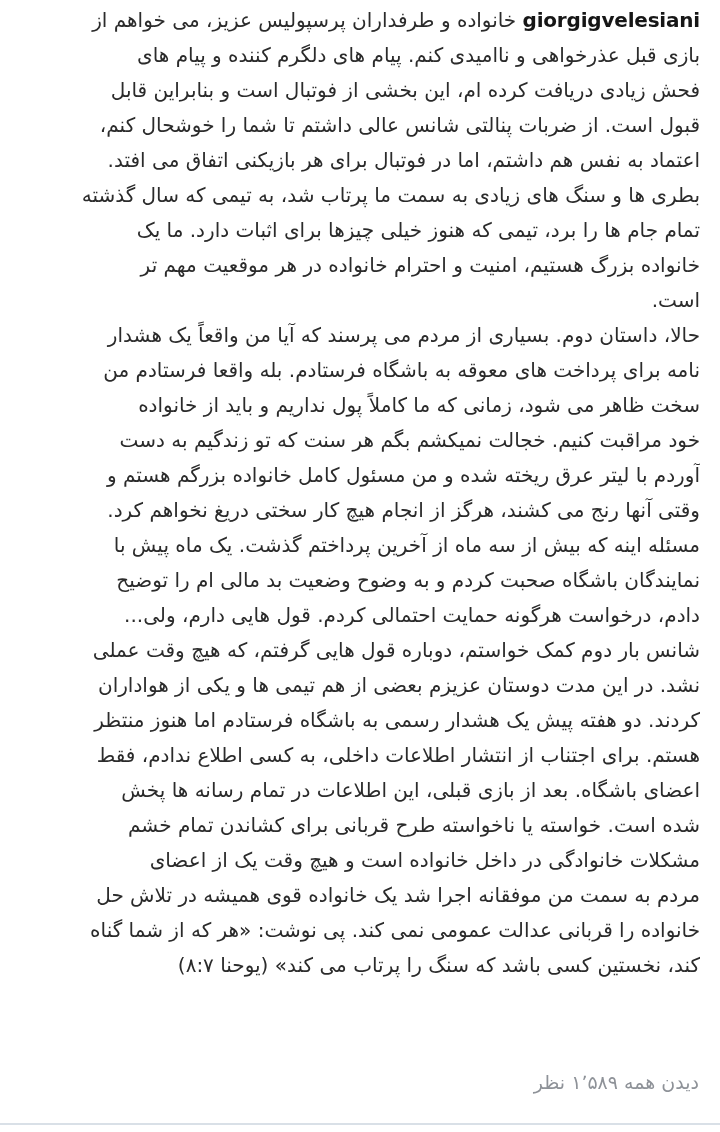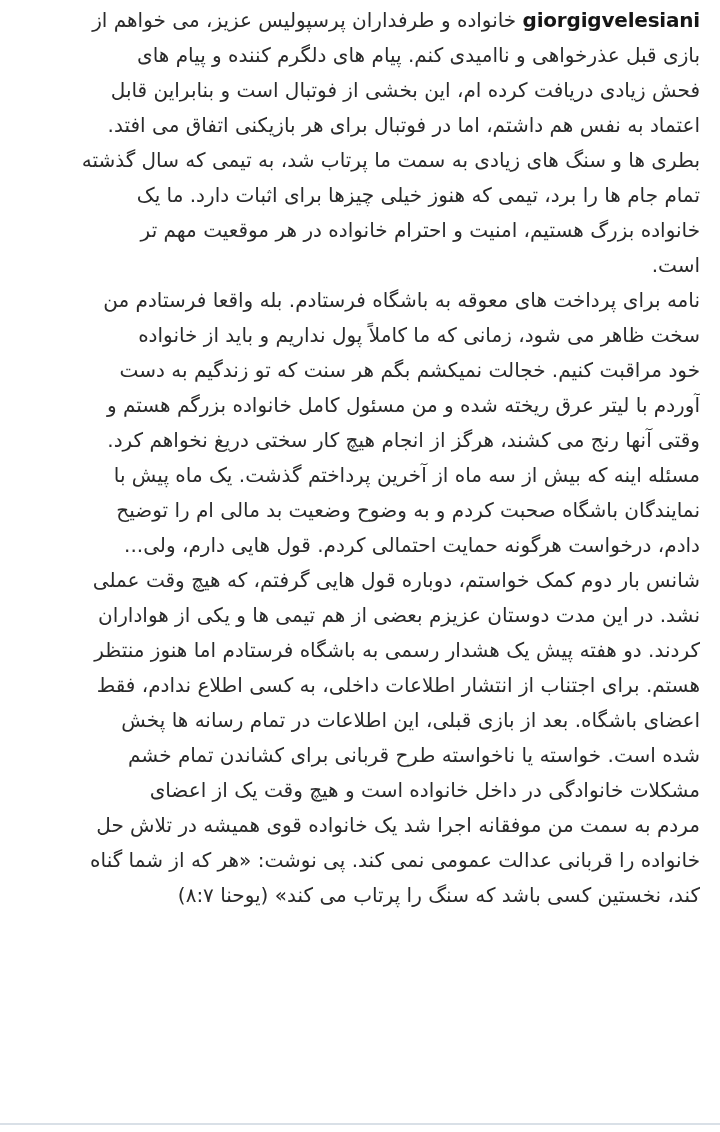--- a/index.html
+++ b/index.html
@@ -61,41 +61,44 @@
 </style>
 </head>
 <body>
 
 <div class="post">
 
   <div class="caption">
     <div class="cap-line"><span class="username">giorgigvelesiani</span> <span>خانواده و طرفداران پرسپولیس عزیز، می خواهم از</span></div>
     <div class="cap-line">بازی قبل عذرخواهی و ناامیدی کنم. پیام های دلگرم کننده و پیام های</div>
     <div class="cap-line">فحش زیادی دریافت کرده ام، این بخشی از فوتبال است و بنابراین قابل</div>
+    <div class="cap-line">قبول است. از ضربات پنالتی شانس عالی داشتم تا شما را خوشحال کنم،</div>
     <div class="cap-line">اعتماد به نفس هم داشتم، اما در فوتبال برای هر بازیکنی اتفاق می افتد.</div>
     <div class="cap-line">بطری ها و سنگ های زیادی به سمت ما پرتاب شد، به تیمی که سال گذشته</div>
     <div class="cap-line">تمام جام ها را برد، تیمی که هنوز خیلی چیزها برای اثبات دارد. ما یک</div>
     <div class="cap-line">خانواده بزرگ هستیم، امنیت و احترام خانواده در هر موقعیت مهم تر</div>
     <div class="cap-line">است.</div>
+    <div class="cap-line">حالا، داستان دوم. بسیاری از مردم می پرسند که آیا من واقعاً یک هشدار</div>
     <div class="cap-line">نامه برای پرداخت های معوقه به باشگاه فرستادم. بله واقعا فرستادم من</div>
     <div class="cap-line">سخت ظاهر می شود، زمانی که ما کاملاً پول نداریم و باید از خانواده</div>
     <div class="cap-line">خود مراقبت کنیم. خجالت نمیکشم بگم هر سنت که تو زندگیم به دست</div>
     <div class="cap-line">آوردم با لیتر عرق ریخته شده و من مسئول کامل خانواده بزرگم هستم و</div>
     <div class="cap-line">وقتی آنها رنج می کشند، هرگز از انجام هیچ کار سختی دریغ نخواهم کرد.</div>
     <div class="cap-line">مسئله اینه که بیش از سه ماه از آخرین پرداختم گذشت. یک ماه پیش با</div>
     <div class="cap-line">نمایندگان باشگاه صحبت کردم و به وضوح وضعیت بد مالی ام را توضیح</div>
     <div class="cap-line">دادم، درخواست هرگونه حمایت احتمالی کردم. قول هایی دارم، ولی...</div>
     <div class="cap-line">شانس بار دوم کمک خواستم، دوباره قول هایی گرفتم، که هیچ وقت عملی</div>
     <div class="cap-line">نشد. در این مدت دوستان عزیزم بعضی از هم تیمی ها و یکی از هواداران</div>
     <div class="cap-line">کردند. دو هفته پیش یک هشدار رسمی به باشگاه فرستادم اما هنوز منتظر</div>
     <div class="cap-line">هستم. برای اجتناب از انتشار اطلاعات داخلی، به کسی اطلاع ندادم، فقط</div>
     <div class="cap-line">اعضای باشگاه. بعد از بازی قبلی، این اطلاعات در تمام رسانه ها پخش</div>
     <div class="cap-line">شده است. خواسته یا ناخواسته طرح قربانی برای کشاندن تمام خشم</div>
     <div class="cap-line">مشکلات خانوادگی در داخل خانواده است و هیچ وقت یک از اعضای</div>
     <div class="cap-line">مردم به سمت من موفقانه اجرا شد یک خانواده قوی همیشه در تلاش حل</div>
     <div class="cap-line">خانواده را قربانی عدالت عمومی نمی کند. پی نوشت: «هر که از شما گناه</div>
     <div class="cap-line">کند، نخستین کسی باشد که سنگ را پرتاب می کند» (یوحنا ۸:۷)</div>
   </div>
 
+  <div class="comments-link">دیدن همه ۱٬۵۸۹ نظر</div>
 
   <div class="divider"></div>
 
 </div>
 
 </body></html>

